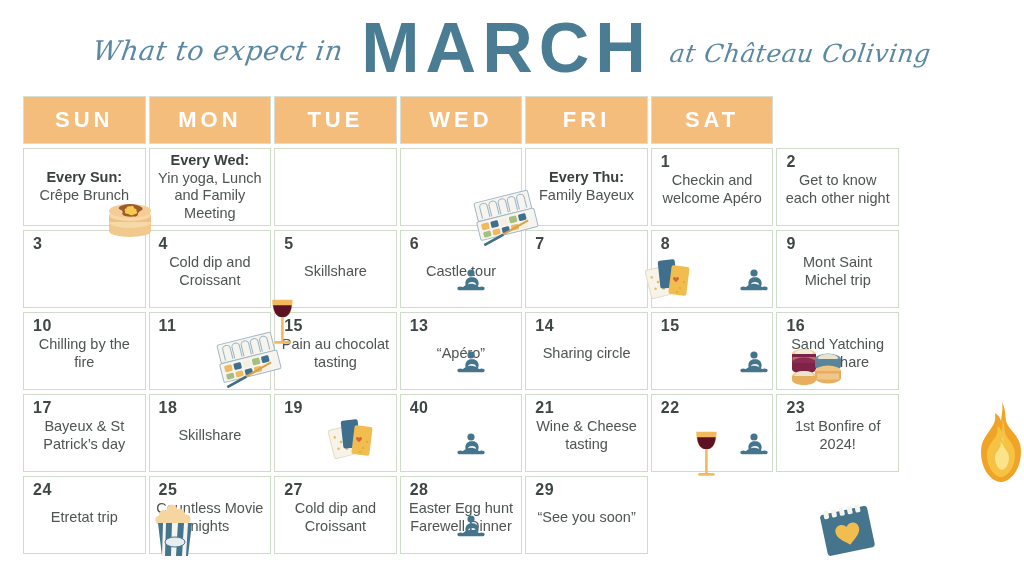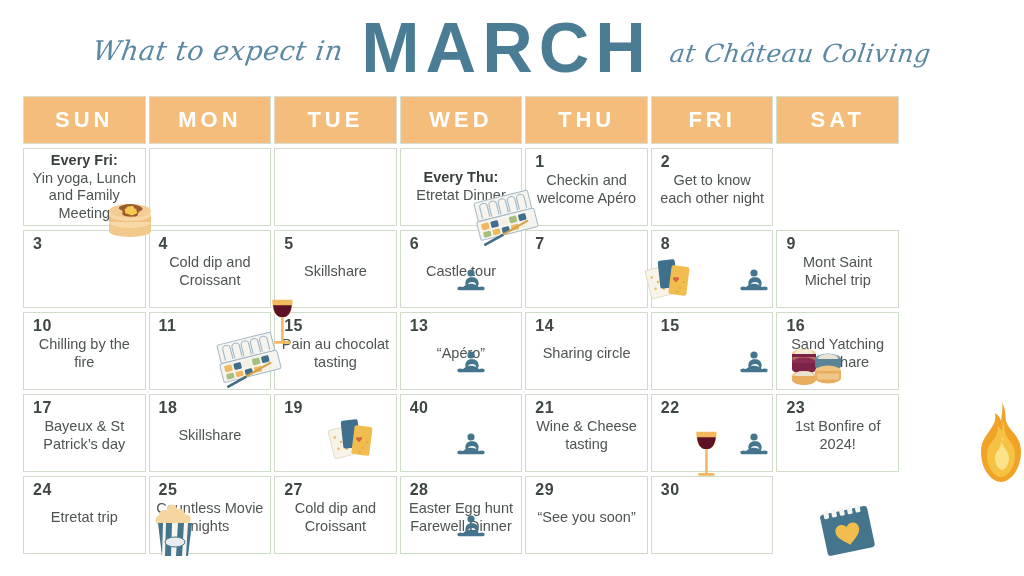--- a/index.html
+++ b/index.html
@@ -128,34 +128,36 @@
   <div class="script-right">at Château Coliving</div>
 </div>
 
 <div class="calendar">
 
   <div class="dow-row">
     <div class="dow">SUN</div>
     <div class="dow">MON</div>
     <div class="dow">TUE</div>
     <div class="dow">WED</div>
-    <div class="dow">THU</div>
     <div class="dow">FRI</div>
     <div class="dow">SAT</div>
   </div>
 
   <div id="weeks-container">
       <div class="week">
+        <div class="cell" id="cell-0-0">
+          <div class="celltext"><b>Every Sun:</b><span>Crêpe Brunch</span></div>
+        </div>
         <div class="cell" id="cell-0-1">
-          <div class="celltext"><b>Every Fri:</b><span>Yin yoga, Lunch and Family Meeting</span></div>
+          <div class="celltext"><b>Every Wed:</b><span>Yin yoga, Lunch and Family Meeting</span></div>
         </div>
         <div class="cell" id="cell-0-2"></div>
         <div class="cell" id="cell-0-3"></div>
         <div class="cell" id="cell-0-4">
-          <div class="celltext"><b>Every Thu:</b><span>Etretat Dinner</span></div>
+          <div class="celltext"><b>Every Thu:</b><span>Family Bayeux</span></div>
         </div>
         <div class="cell" id="cell-0-5">
           <div class="daynum">1</div>
           <div class="celltext withnum"><span>Checkin and welcome Apéro</span></div>
         </div>
         <div class="cell" id="cell-0-6">
           <div class="daynum">2</div>
           <div class="celltext withnum"><span>Get to know each other night</span></div>
         </div>
       </div>
@@ -254,23 +256,20 @@
           <div class="daynum">27</div>
           <div class="celltext withnum"><span>Cold dip and Croissant</span></div>
         </div>
         <div class="cell" id="cell-4-4">
           <div class="daynum">28</div>
           <div class="celltext withnum"><span>Easter Egg hunt Farewell Dinner</span></div>
         </div>
         <div class="cell" id="cell-4-5">
           <div class="daynum">29</div>
           <div class="celltext withnum"><span>“See you soon”</span></div>
-        </div>
-        <div class="cell" id="cell-4-6">
-          <div class="daynum">30</div>
         </div>
       </div>
     </div>
 </div>
 
 <div id="deco-layer">
     <div class="deco" style="width: 52px; height: 40px; position: absolute; left: 104px; top: 198px;">
       <svg width="52" height="40" viewBox="0 0 52 40">
         <g transform="scale(1)">
           <ellipse cx="26" cy="33" rx="21" ry="6" fill="#f2c98c"></ellipse>

